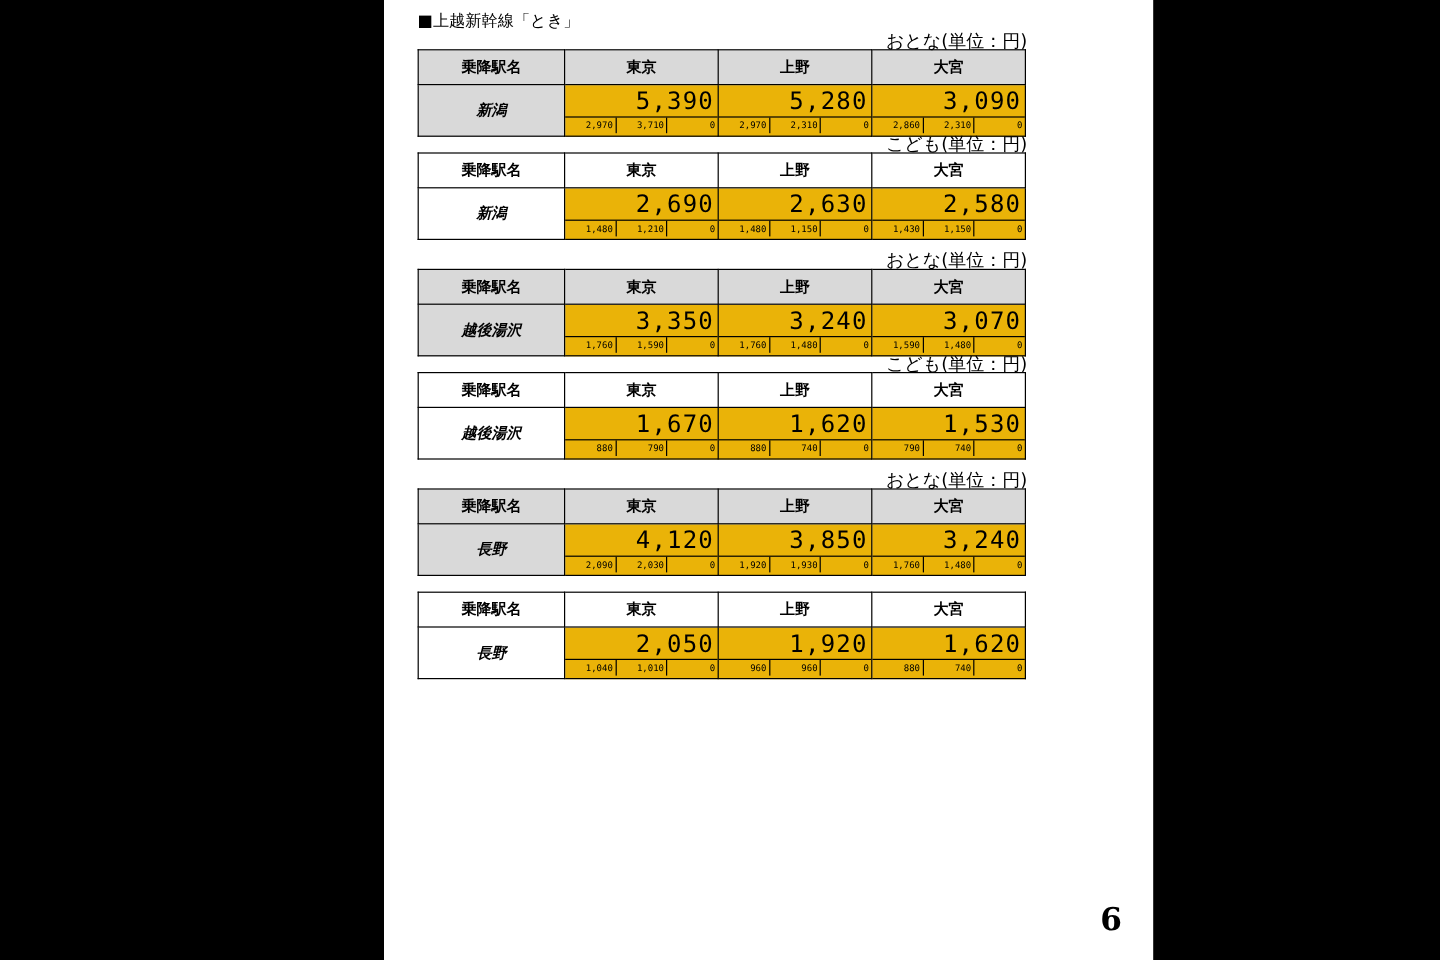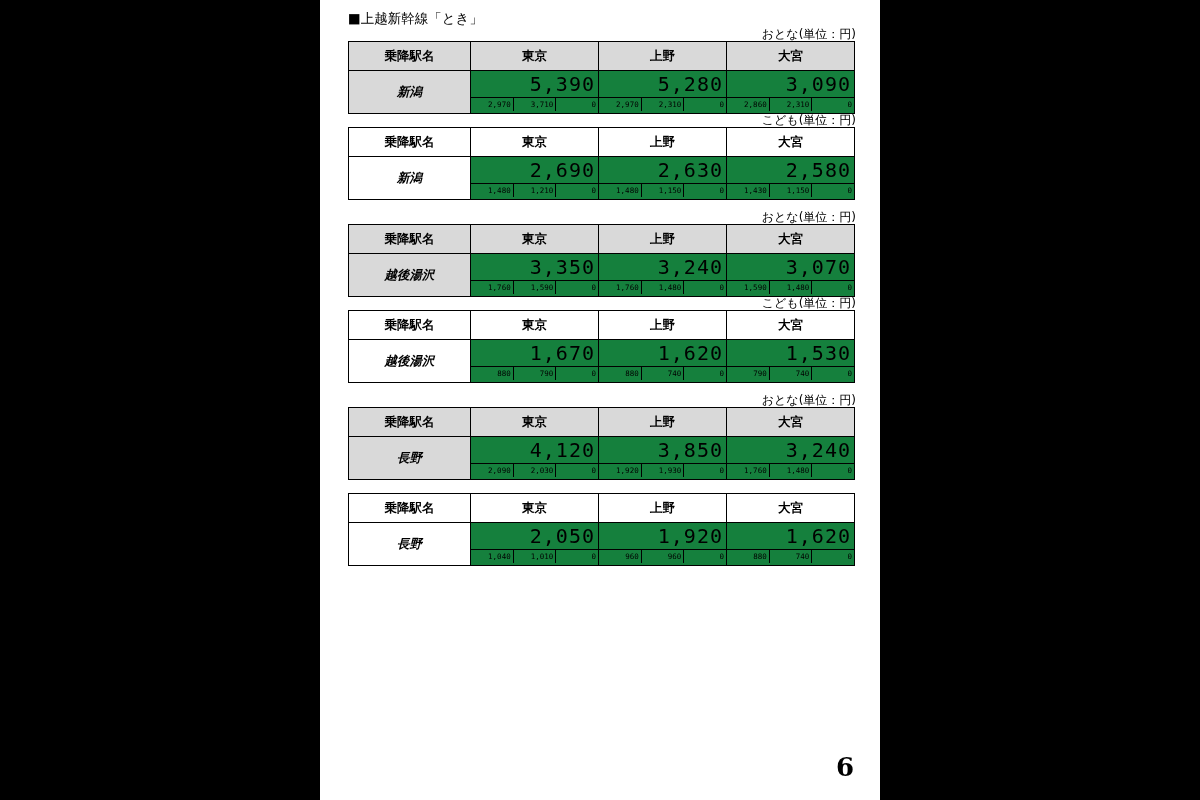--- a/index.html
+++ b/index.html
@@ -10,21 +10,21 @@
   body {
     width: 1200px;
     height: 800px;
     overflow: hidden;
     font-family: "Liberation Sans", sans-serif;
   }
   #page {
     position: absolute;
     left: 320px;
     top: 0;
-    width: 560px;
+    width: 641px;
     height: 800px;
     background: #ffffff;
   }
   .content {
     position: absolute;
     left: 28px;
     top: 8px;
     width: 510px;
   }
   .section {
@@ -33,21 +33,21 @@
   .section-title {
     font-size: 13.5px;
     color: #000000;
     font-family: "DejaVu Sans", sans-serif;
     letter-spacing: 0px;
     line-height: 20px;
     white-space: nowrap;
   }
   .unit-label {
     text-align: right;
-    font-size: 12px;
+    font-size: 15px;
     font-family: "DejaVu Sans", sans-serif;
     color: #000;
     line-height: 13px;
     padding-right: 2px;
   }
   table.fare {
     border-collapse: collapse;
     width: 506px;
     table-layout: fixed;
     border: 1.5px solid #000;
@@ -79,21 +79,21 @@
     background: #d9d9d9;
     font-style: italic;
   }
   table.fare.kodomo td.station {
     background: #ffffff;
   }
   td.amount {
     border: 1px solid #000;
     padding: 0;
     vertical-align: top;
-    background: #15803d;
+    background: #eab308;
   }
   .amount-big {
     text-align: right;
     font-size: 20px;
     font-family: "DejaVu Sans Mono", monospace;
     letter-spacing: 1px;
     line-height: 26px;
     height: 26px;
     padding-right: 3px;
     white-space: nowrap;

